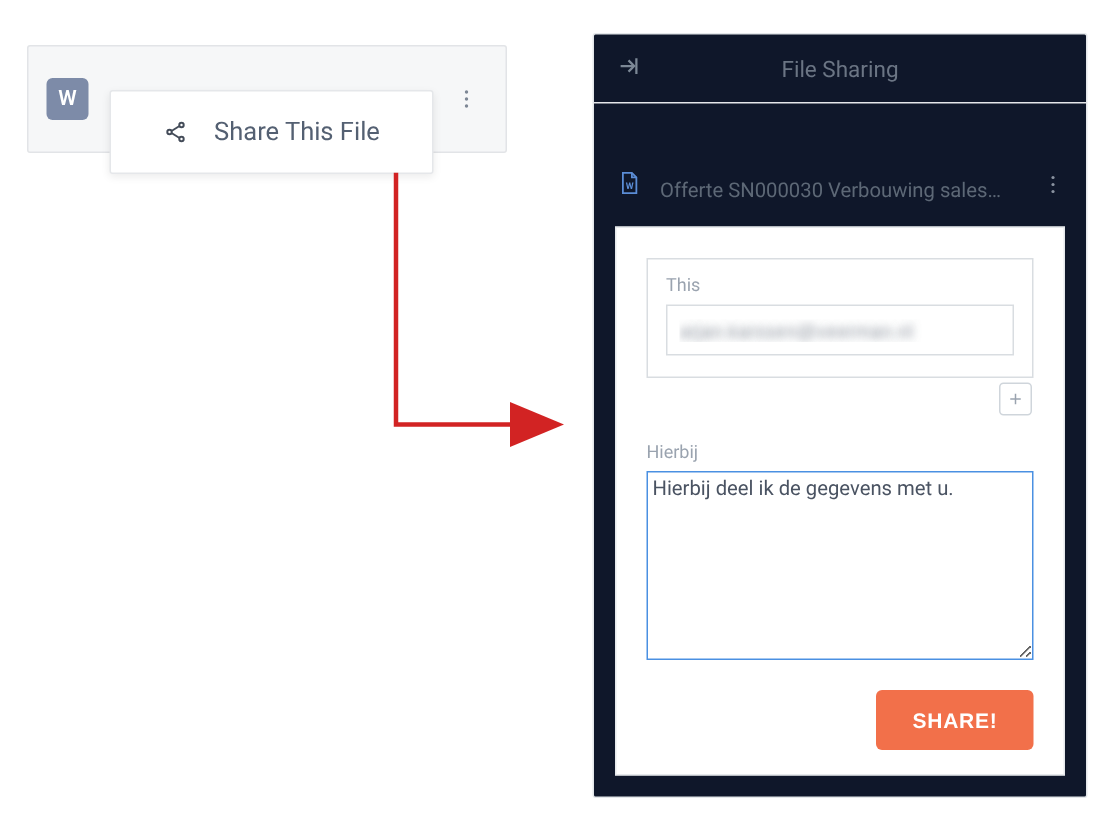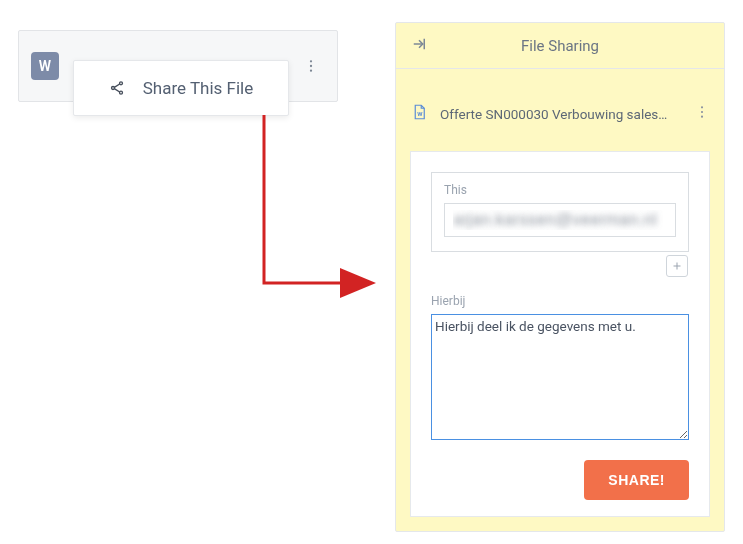--- a/index.html
+++ b/index.html
@@ -84,21 +84,21 @@
       pointer-events: none;
     }
 
     
     .right-panel {
       position: absolute;
       left: 395px;
       top: 22px;
       width: 330px;
       height: 510px;
-      background: #fef9c3;
+      background: #0f172a;
       border: 1px solid #e4e7ea;
       border-radius: 2px;
       display: flex;
       flex-direction: column;
     }
     .panel-header {
       height: 46px;
       display: flex;
       align-items: center;
       border-bottom: 1px solid #e5e7ea;
@@ -110,21 +110,21 @@
     }
     .panel-title {
       flex: 1;
       text-align: center;
       color: #6b7584;
       font-size: 15px;
       margin-left: -18px;
     }
     .file-row {
       display: flex;
-      align-items: center;
+      align-items: flex-end;
       height: 42px;
       margin: 24px 14px 8px 14px;
     }
     .doc-icon {
       color: #5b8dd6;
     }
     .file-name {
       flex: 1;
       margin-left: 12px;
       color: #5d6876;
@@ -152,21 +152,21 @@
       color: #9aa3af;
       font-size: 12px;
       display: block;
       margin-bottom: 6px;
     }
     .email-input {
       width: 100%;
       height: 34px;
       border: 1px solid #d9dde1;
       padding: 0 8px;
-      font-size: 17px;
+      font-size: 13px;
       color: transparent;
       text-shadow: 0 0 6px rgba(90,100,115,0.7);
       background: #fff;
     }
     .add-btn {
       position: absolute;
       right: 0px;
       bottom: -26px;
       width: 22px;
       height: 22px;

